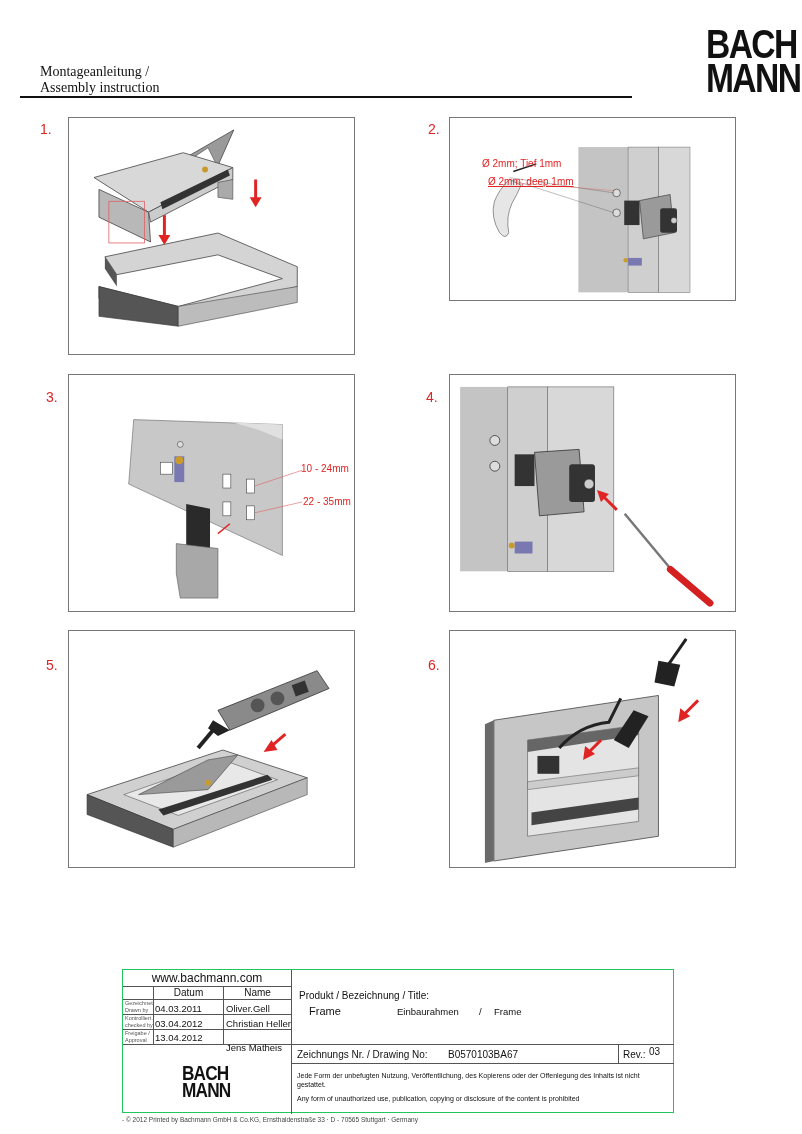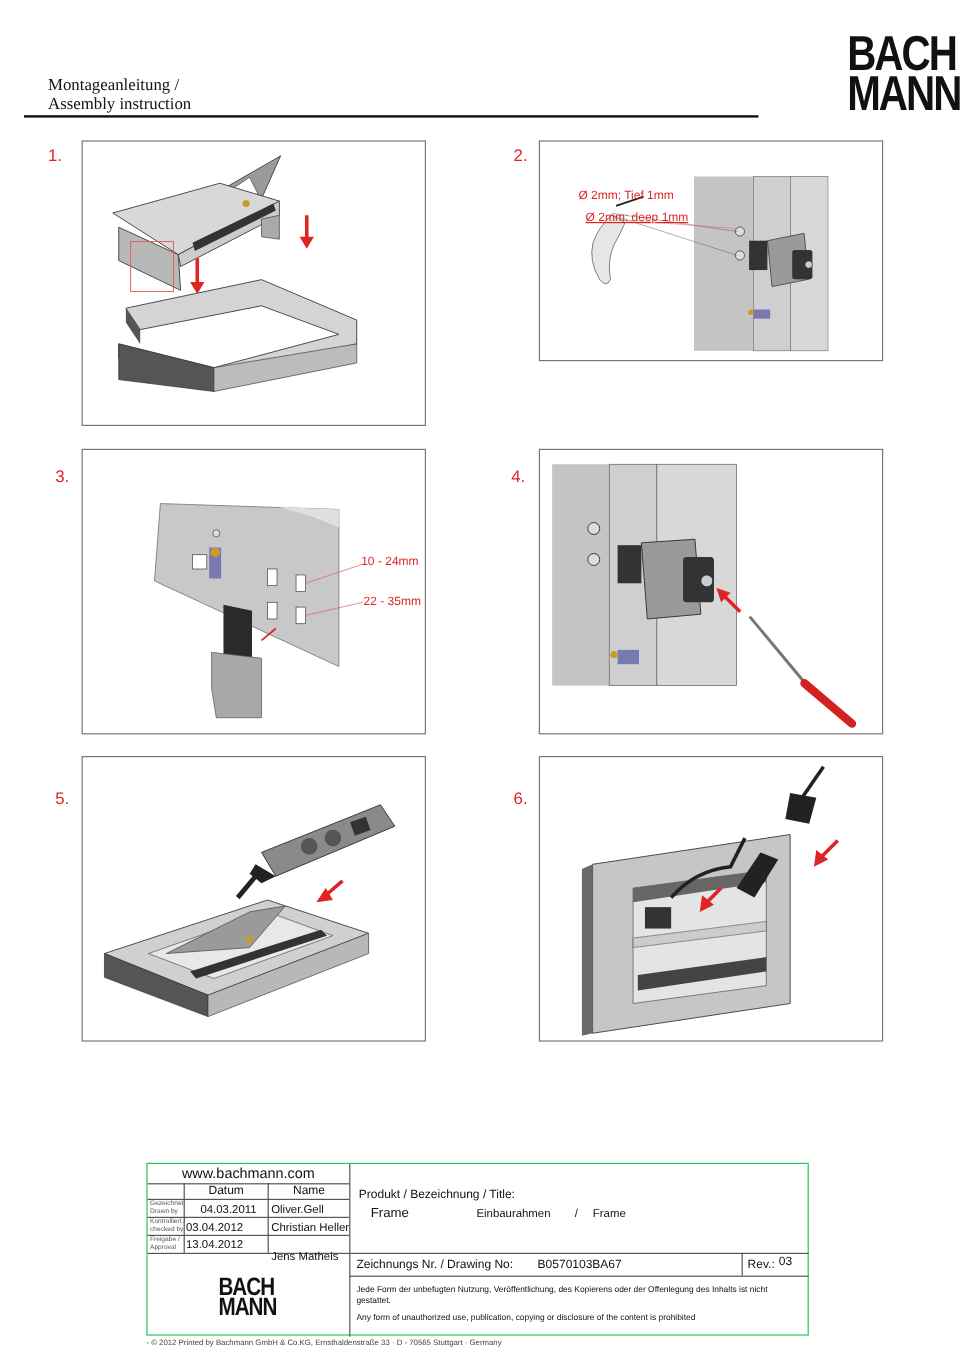--- a/index.html
+++ b/index.html
@@ -197,21 +197,21 @@
   <div class="line" style="left:495px;top:74px;width:1px;height:19px;"></div>
 
   <div class="t" style="left:0;width:168px;text-align:center;top:1px;font-size:12px;">www.bachmann.com</div>
   <div class="t" style="left:31px;width:69px;text-align:center;top:17px;font-size:10px;">Datum</div>
   <div class="t" style="left:101px;width:67px;text-align:center;top:17px;font-size:10px;">Name</div>
 
   <div class="t" style="left:2px;top:30px;font-size:5.5px;line-height:6.5px;color:#555;">
       <div>Gezeichnet</div>
       <div>Drawn by</div>
     </div>
-  <div class="t" style="left:44px;top:33px;font-size:9.5px;">04.03.2011</div>
+  <div class="t" style="left:32px;top:33px;font-size:9.5px;">04.03.2011</div>
   <div class="t" style="left:103px;top:33px;font-size:9.5px;">Oliver.Gell</div>
 
   <div class="t" style="left:2px;top:45px;font-size:5.5px;line-height:6.5px;color:#555;">
       <div>Kontrolliert /</div>
       <div>checked by</div>
     </div>
   <div class="t" style="left:32px;top:48px;font-size:9.5px;text-align:center;">03.04.2012</div>
   <div class="t" style="left:103px;top:48px;font-size:9.5px;">Christian Heller</div>
 
   <div class="t" style="left:2px;top:60px;font-size:5.5px;line-height:6.5px;color:#555;">

